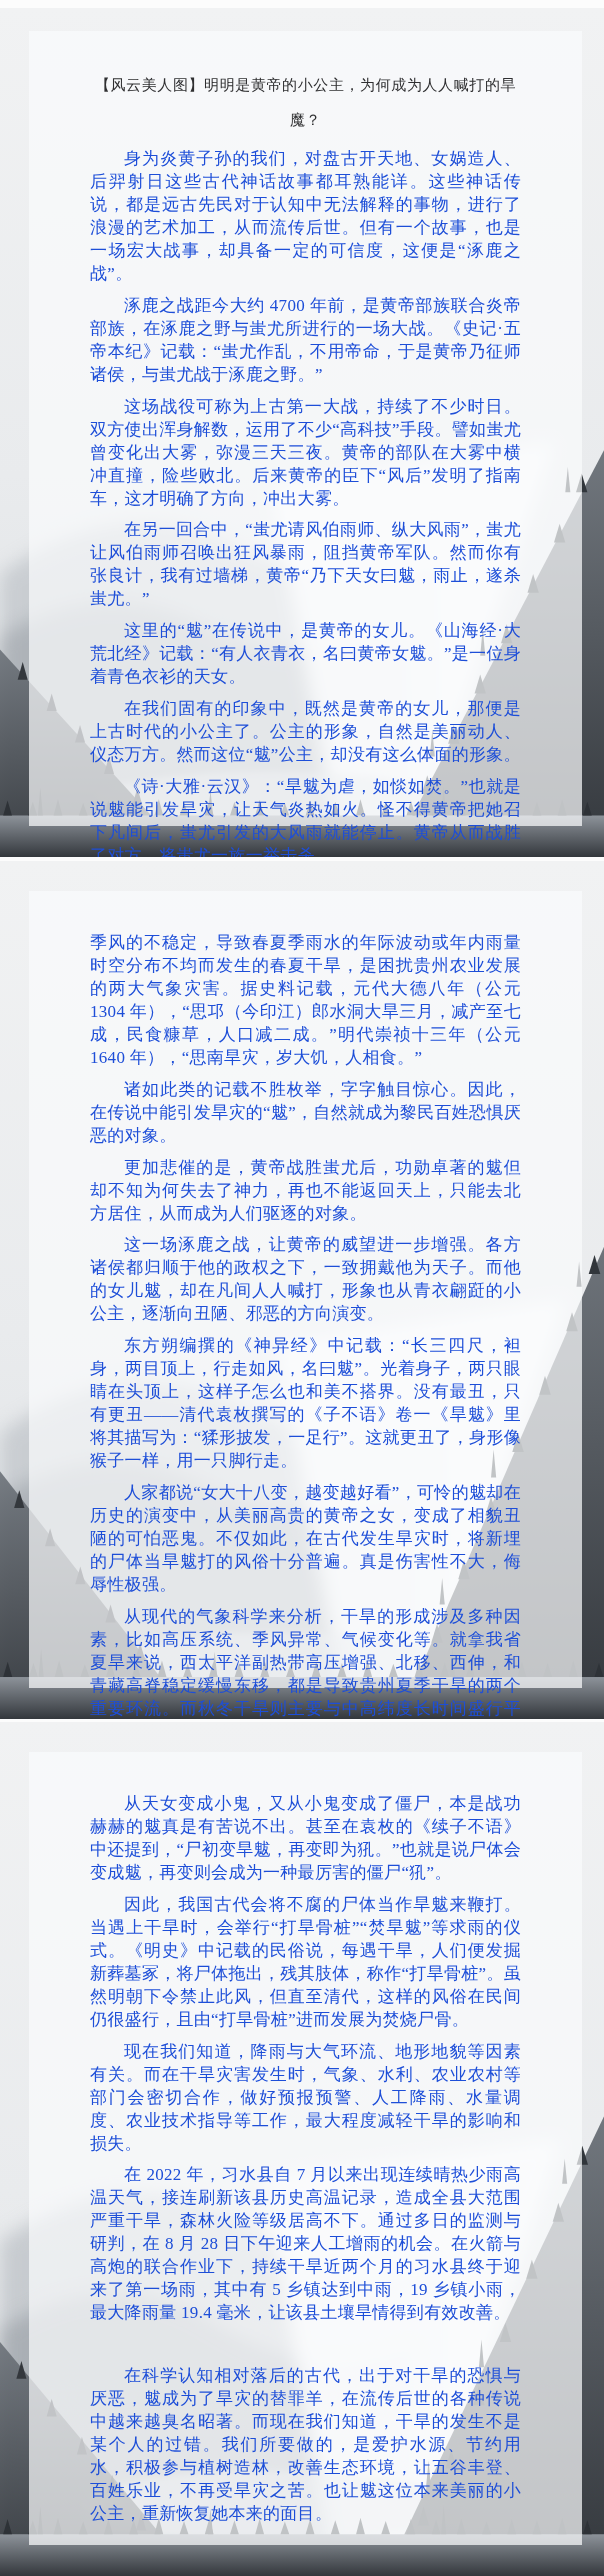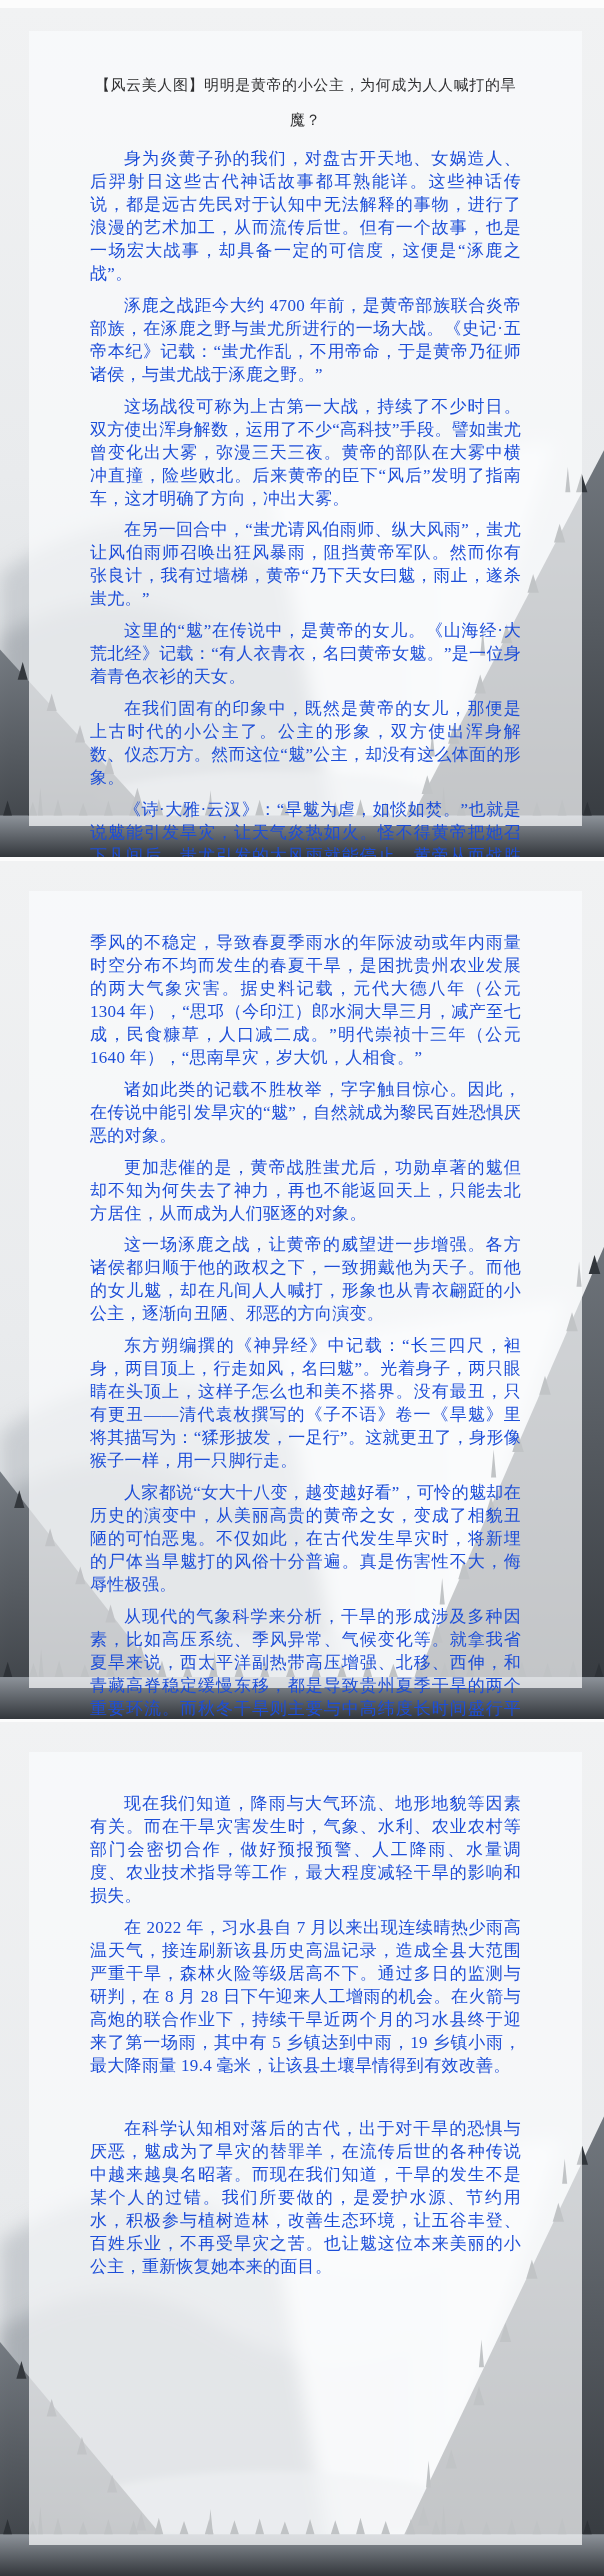--- a/index.html
+++ b/index.html
@@ -141,21 +141,21 @@
     </svg>
     <div class="overlay">
       <div class="content">
         <h1 class="title">【风云美人图】明明是黄帝的小公主，为何成为人人喊打的旱魔？</h1>
         <div class="paras">
             <p class="para">身为炎黄子孙的我们，对盘古开天地、女娲造人、后羿射日这些古代神话故事都耳熟能详。这些神话传说，都是远古先民对于认知中无法解释的事物，进行了浪漫的艺术加工，从而流传后世。但有一个故事，也是一场宏大战事，却具备一定的可信度，这便是“涿鹿之战”。</p>
             <p class="para">涿鹿之战距今大约 4700 年前，是黄帝部族联合炎帝部族，在涿鹿之野与蚩尤所进行的一场大战。《史记·五帝本纪》记载：“蚩尤作乱，不用帝命，于是黄帝乃征师诸侯，与蚩尤战于涿鹿之野。”</p>
             <p class="para">这场战役可称为上古第一大战，持续了不少时日。双方使出浑身解数，运用了不少“高科技”手段。譬如蚩尤曾变化出大雾，弥漫三天三夜。黄帝的部队在大雾中横冲直撞，险些败北。后来黄帝的臣下“风后”发明了指南车，这才明确了方向，冲出大雾。</p>
             <p class="para">在另一回合中，“蚩尤请风伯雨师、纵大风雨”，蚩尤让风伯雨师召唤出狂风暴雨，阻挡黄帝军队。然而你有张良计，我有过墙梯，黄帝“乃下天女曰魃，雨止，遂杀蚩尤。”</p>
             <p class="para">这里的“魃”在传说中，是黄帝的女儿。《山海经·大荒北经》记载：“有人衣青衣，名曰黄帝女魃。”是一位身着青色衣衫的天女。</p>
-            <p class="para">在我们固有的印象中，既然是黄帝的女儿，那便是上古时代的小公主了。公主的形象，双方使出浑身解数、仪态万方。然而这位“魃”公主，却没有这么体面的形象。</p>
+            <p class="para">在我们固有的印象中，既然是黄帝的女儿，那便是上古时代的小公主了。公主的形象，自然是美丽动人、仪态万方。然而这位“魃”公主，却没有这么体面的形象。</p>
             <p class="para">《诗·大雅·云汉》：“旱魃为虐，如惔如焚。”也就是说魃能引发旱灾，让天气炎热如火。怪不得黄帝把她召下凡间后，蚩尤引发的大风雨就能停止。黄帝从而战胜了对方，将蚩尤一族一举击杀。</p>
             <p class="para">干旱灾害，历来便是对农业生产危害非常严重的灾害之一，常常造成饿殍千里、社会动荡。这也是贵州省常见的气象灾害。由于每年</p>
           </div>
       </div>
     </div>
   </section>
 
   <section class="page page-2">
     <svg class="painting" viewBox="0 0 960 1350" preserveAspectRatio="none" aria-hidden="true">
       <g>
@@ -251,20 +251,22 @@
       </g>
       <g>
         <rect x="0" y="1284" width="960" height="66" fill="url(#band1)"></rect>
         <path fill="#2e3237" d="M5,1284 l7,-24 l7,24 Z M45,1284 l7,-22 l7,22 Z M85,1284 l7,-26 l7,26 Z M125,1284 l7,-20 l7,20 Z M165,1284 l7,-24 l7,24 Z M205,1284 l7,-22 l7,22 Z M245,1284 l7,-26 l7,26 Z M285,1284 l7,-21 l7,21 Z M325,1284 l7,-24 l7,24 Z M365,1284 l7,-22 l7,22 Z M405,1284 l7,-25 l7,25 Z M445,1284 l7,-20 l7,20 Z M485,1284 l7,-24 l7,24 Z M525,1284 l7,-22 l7,22 Z M565,1284 l7,-26 l7,26 Z M605,1284 l7,-21 l7,21 Z M645,1284 l7,-24 l7,24 Z M685,1284 l7,-23 l7,23 Z M725,1284 l7,-25 l7,25 Z M765,1284 l7,-20 l7,20 Z M805,1284 l7,-24 l7,24 Z M845,1284 l7,-22 l7,22 Z M885,1284 l7,-26 l7,26 Z M925,1284 l7,-22 l7,22 Z"></path>
         <path fill="#2e3237" d="M60,1284 l4,-44 l4,44 Z M330,1284 l4,-40 l4,40 Z M700,1284 l4,-46 l4,46 Z"></path>
       </g>
     </svg>
     <div class="overlay">
       <div class="content">
         <div class="paras">
+            <p class="para">从天女变成小鬼，又从小鬼变成了僵尸，本是战功赫赫的魃真是有苦说不出。甚至在袁枚的《续子不语》中还提到，“尸初变旱魃，再变即为犼。”也就是说尸体会变成魃，再变则会成为一种最厉害的僵尸“犼”。</p>
+            <p class="para">因此，我国古代会将不腐的尸体当作旱魃来鞭打。当遇上干旱时，会举行“打旱骨桩”“焚旱魃”等求雨的仪式。《明史》中记载的民俗说，每遇干旱，人们便发掘新葬墓冢，将尸体拖出，残其肢体，称作“打旱骨桩”。虽然明朝下令禁止此风，但直至清代，这样的风俗在民间仍很盛行，且由“打旱骨桩”进而发展为焚烧尸骨。</p>
             <p class="para">现在我们知道，降雨与大气环流、地形地貌等因素有关。而在干旱灾害发生时，气象、水利、农业农村等部门会密切合作，做好预报预警、人工降雨、水量调度、农业技术指导等工作，最大程度减轻干旱的影响和损失。</p>
             <p class="para">在 2022 年，习水县自 7 月以来出现连续晴热少雨高温天气，接连刷新该县历史高温记录，造成全县大范围严重干旱，森林火险等级居高不下。通过多日的监测与研判，在 8 月 28 日下午迎来人工增雨的机会。在火箭与高炮的联合作业下，持续干旱近两个月的习水县终于迎来了第一场雨，其中有 5 乡镇达到中雨，19 乡镇小雨，最大降雨量 19.4 毫米，让该县土壤旱情得到有效改善。</p>
             <p class="para gap">在科学认知相对落后的古代，出于对干旱的恐惧与厌恶，魃成为了旱灾的替罪羊，在流传后世的各种传说中越来越臭名昭著。而现在我们知道，干旱的发生不是某个人的过错。我们所要做的，是爱护水源、节约用水，积极参与植树造林，改善生态环境，让五谷丰登、百姓乐业，不再受旱灾之苦。也让魃这位本来美丽的小公主，重新恢复她本来的面目。</p>
           </div>
       </div>
     </div>
   </section>
 
 </div>
 

